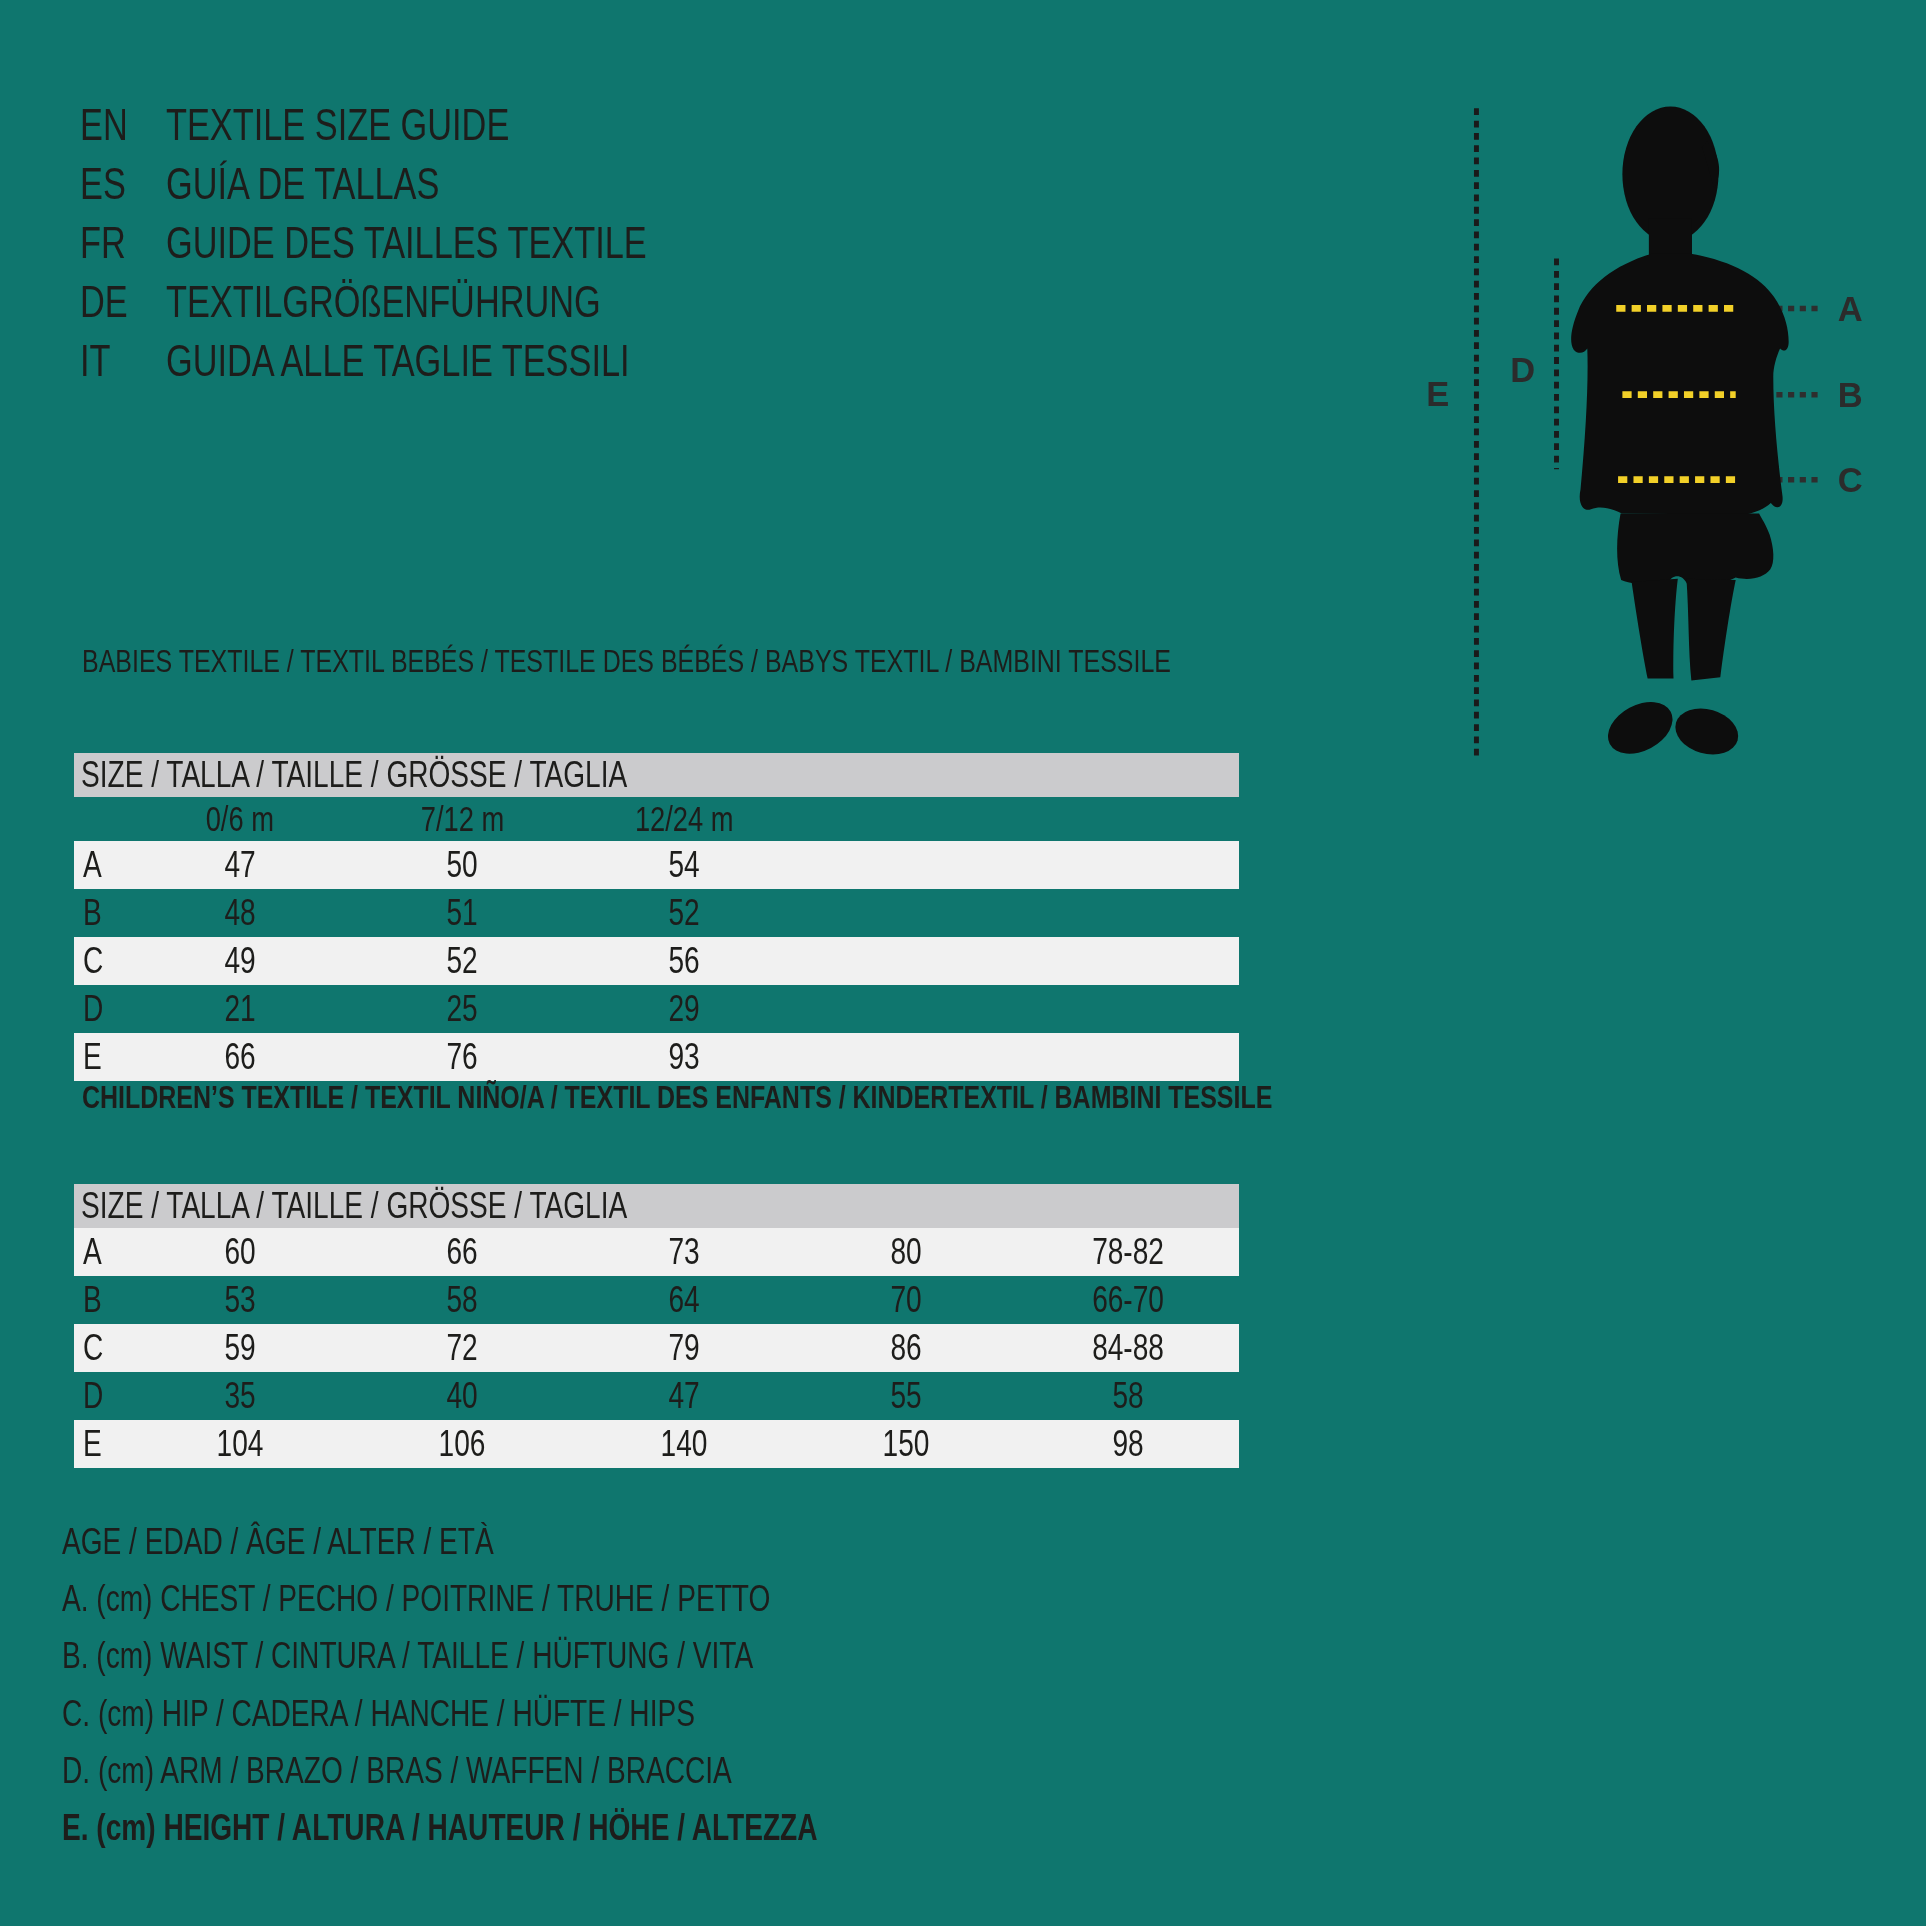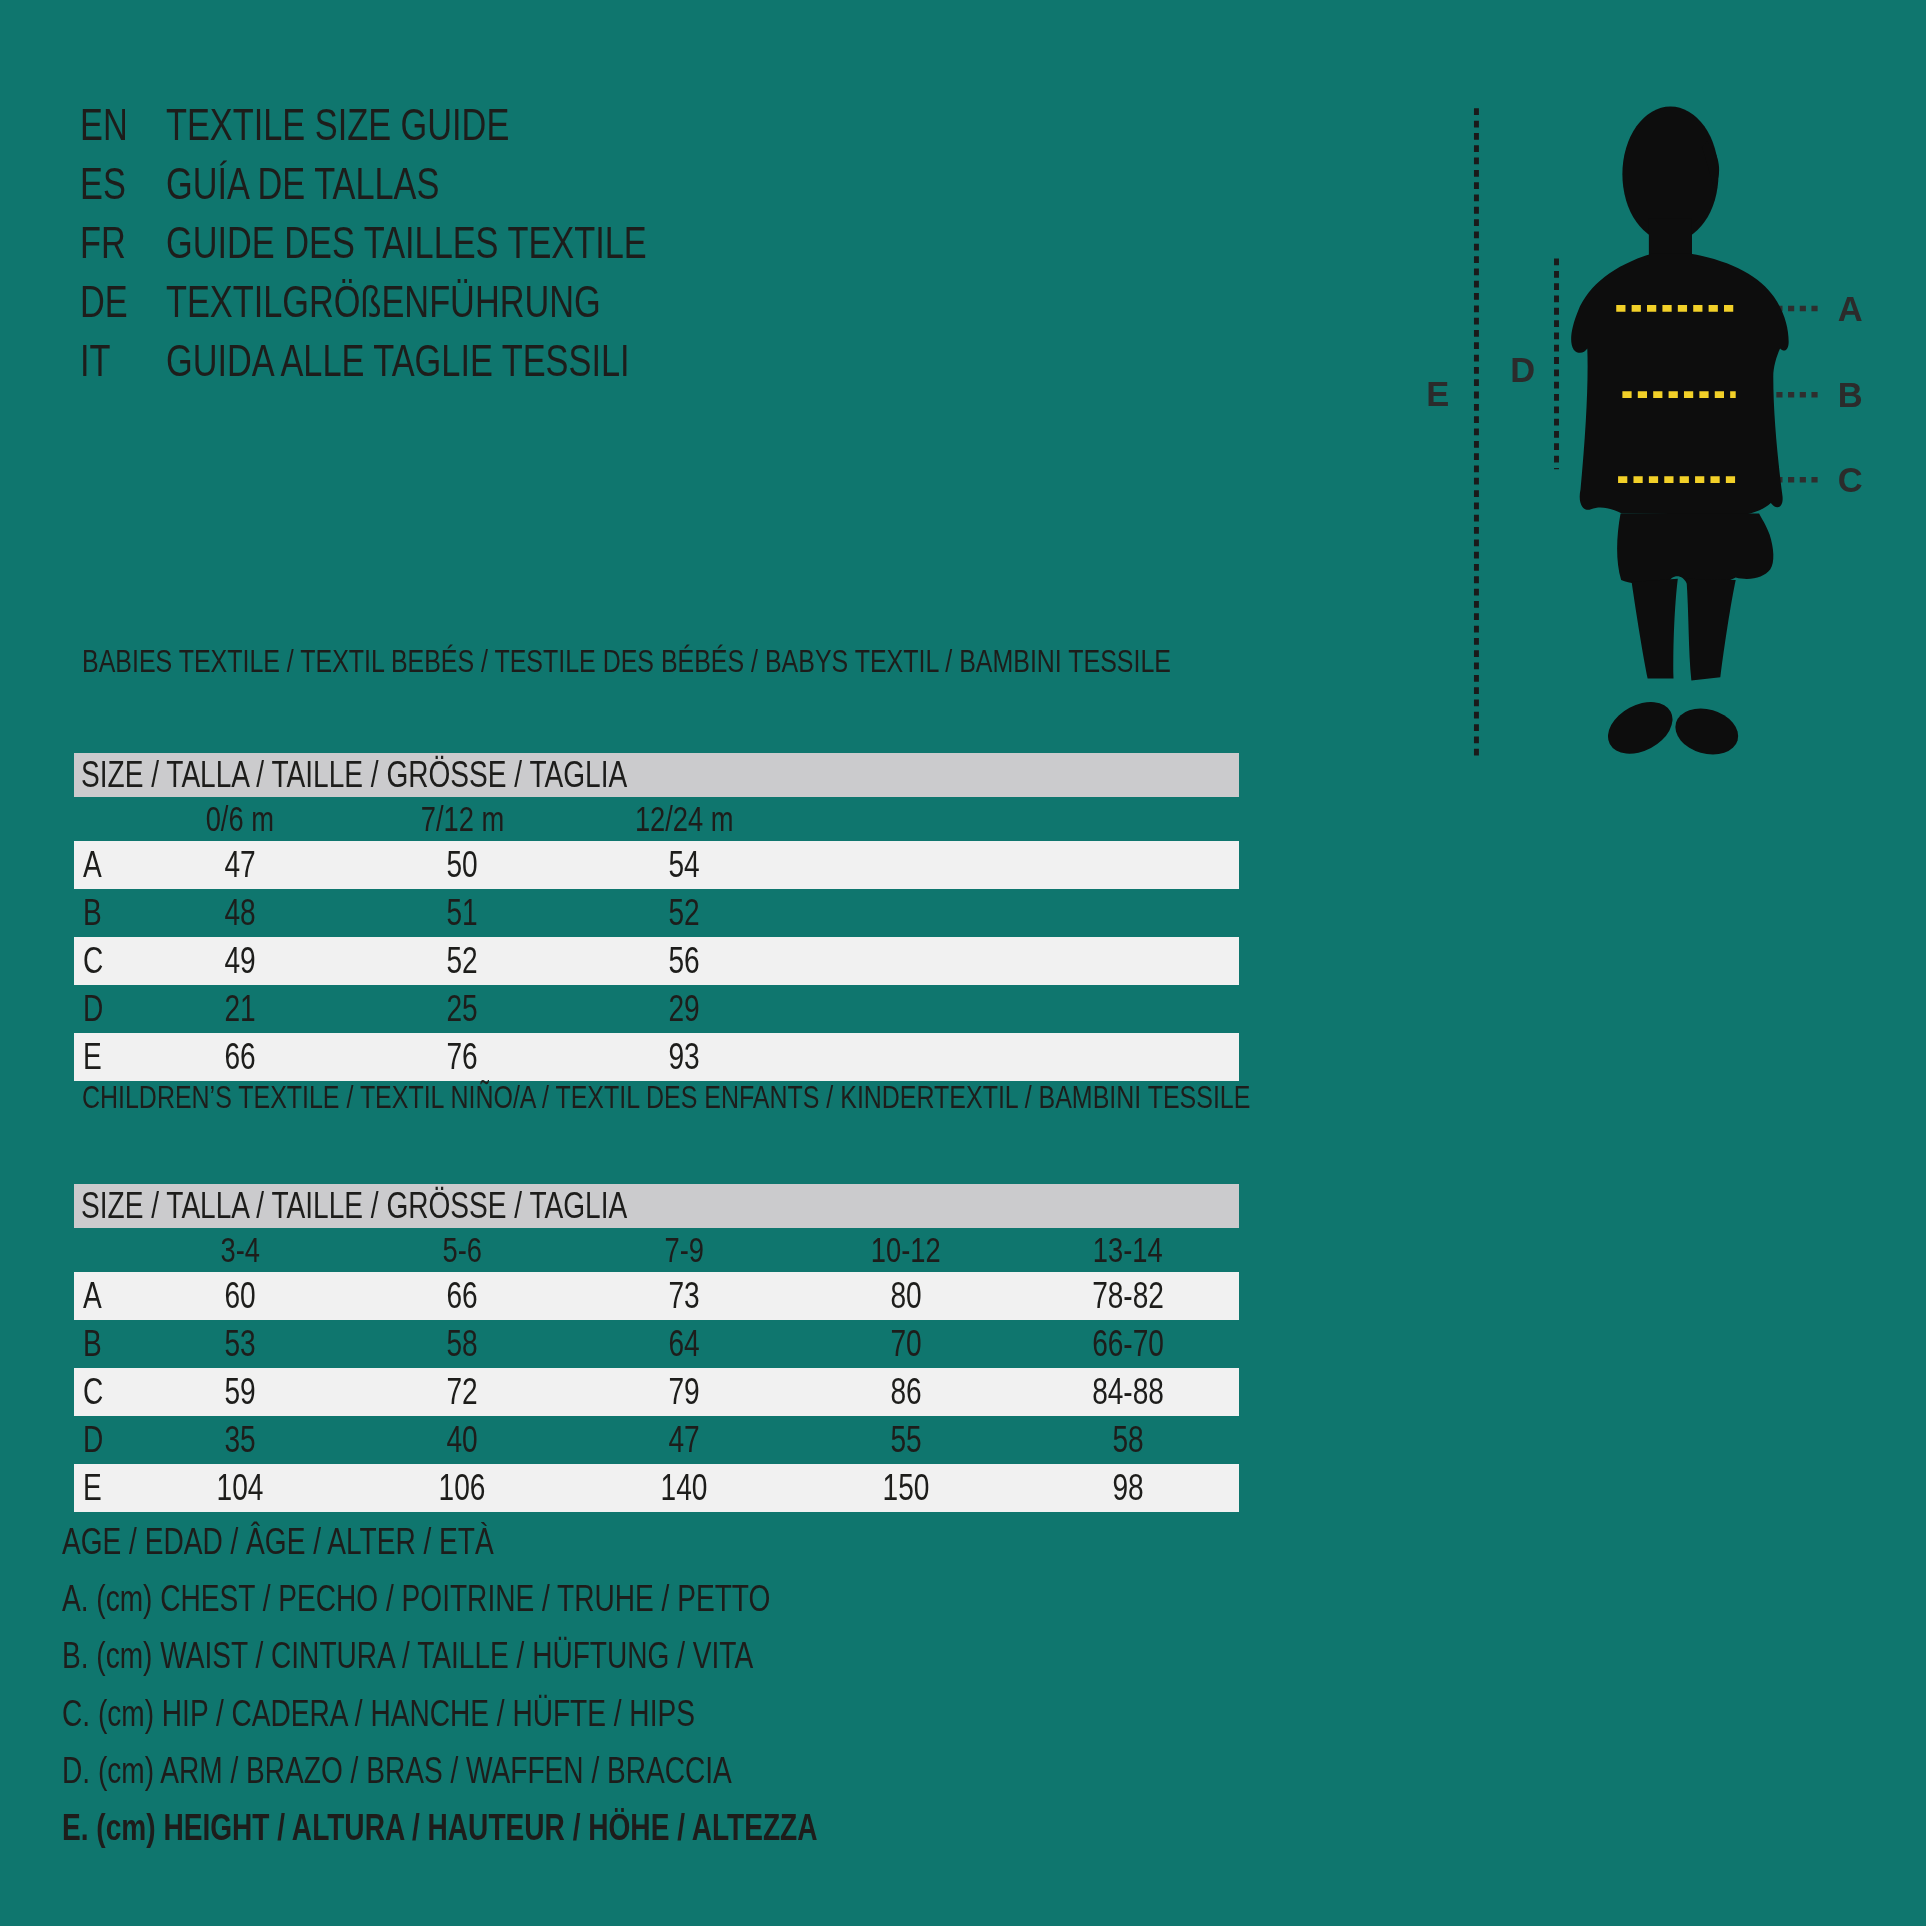--- a/index.html
+++ b/index.html
@@ -16,21 +16,21 @@
   .lang-row{display:flex;height:59px;align-items:center;font-size:44px;}
   .lang-code{width:86px;flex:0 0 86px;}
   .lang-title{flex:1 1 auto;}
 
   
   #figure-svg{position:absolute;left:1405px;top:92px;width:521px;height:715px;}
 
   
   .section-title{position:absolute;left:74px;height:42px;line-height:42px;font-size:32px;white-space:nowrap;margin-left:8px;}
   #babies-title{top:640px;}
-  #children-title{top:1076px;}
+  #children-title{top:1076px;font-weight:bold;}
 
   
   .size-table{position:absolute;left:74px;width:1165px;margin-top:44px;}
   #babies-table{top:709px;}
   #children-table{top:1140px;}
   .thead{height:44px;background:#cbcbcd;display:flex;align-items:center;padding-left:7.4px;box-sizing:border-box;font-size:36px;}
   .col-row{height:44px;display:grid;align-items:center;font-size:35px;}
   .t-row{height:48px;display:grid;align-items:center;font-size:36px;}
   .cols-3{grid-template-columns:55px 222px 222px 222px 1fr;}
   .cols-5{grid-template-columns:55px 222px 222px 222px 222px 222px 1fr;}
@@ -201,29 +201,20 @@
   </div>
 
   <div class="section-title" id="children-title">
     <span class="cx">CHILDREN’S TEXTILE / TEXTIL NIÑO/A / TEXTIL DES ENFANTS / KINDERTEXTIL / BAMBINI TESSILE</span>
   </div>
 
   <div class="size-table" id="children-table">
     <div class="thead">
       <span class="cx">SIZE / TALLA / TAILLE / GRÖSSE / TAGLIA</span>
     </div>
-    <div class="col-row cols-5">
-      <span class="row-label"></span>
-      <span class="cell"><span class="cxc">3-4</span></span>
-      <span class="cell"><span class="cxc">5-6</span></span>
-      <span class="cell"><span class="cxc">7-9</span></span>
-      <span class="cell"><span class="cxc">10-12</span></span>
-      <span class="cell"><span class="cxc">13-14</span></span>
-      <span></span>
-    </div>
     <div class="t-row cols-5 alt">
       <span class="row-label"><span class="cx">A</span></span>
       <span class="cell"><span class="cxc">60</span></span>
       <span class="cell"><span class="cxc">66</span></span>
       <span class="cell"><span class="cxc">73</span></span>
       <span class="cell"><span class="cxc">80</span></span>
       <span class="cell"><span class="cxc">78-82</span></span>
       <span></span>
     </div>
     <div class="t-row cols-5">

